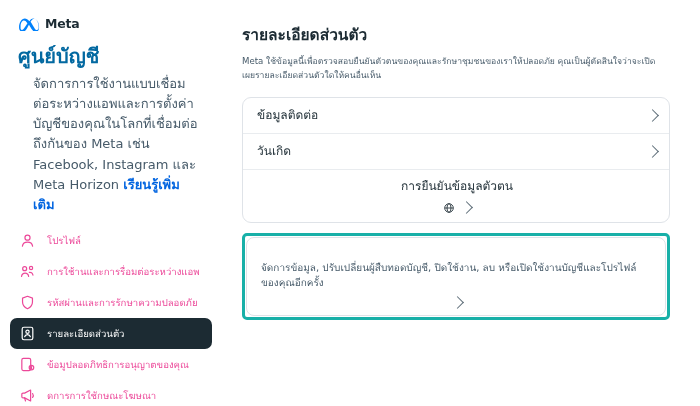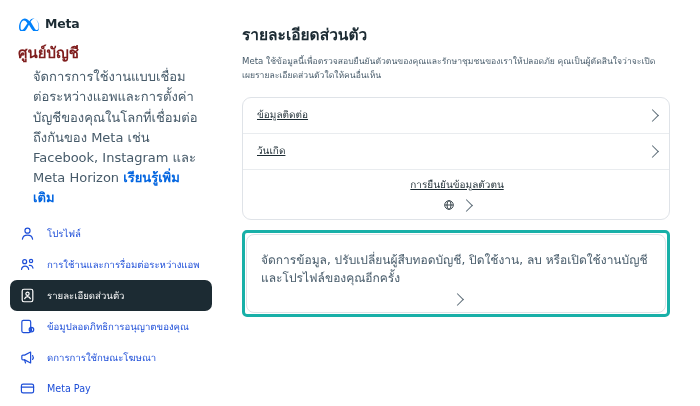--- a/index.html
+++ b/index.html
@@ -34,43 +34,43 @@
   }
   .meta-mark { width: 22px; height: 14px; display: block; }
   .brand-name {
     font-size: 12.5px;
     font-weight: 700;
     letter-spacing: -0.2px;
     color: #1c2b33;
   }
   .side-title {
     padding: 6px 18px 2px 18px;
-    font-size: 15px;
+    font-size: 20px;
     font-weight: 700;
-    color: #7f1d1d;
+    color: #0369a1;
     line-height: 1.35;
   }
   .side-desc {
     padding: 2px 22px 10px 33px;
     font-size: 13px;
     line-height: 1.55;
     color: #465a69;
   }
   .side-desc .link { color: #0064e0; font-weight: 700; }
 
   .nav-list { padding: 0 10px; }
   .nav-item {
     display: flex;
     align-items: center;
     gap: 11px;
     height: 31px;
     padding: 0 9px;
     border-radius: 7px;
     cursor: pointer;
-    color: #1d4ed8;
+    color: #ec4899;
   }
   .nav-item.active {
     background: #1c2b33;
     color: #ffffff;
   }
   .nav-item .ic { width: 17px; height: 17px; flex: 0 0 17px; display: block; }
   .nav-label {
     font-size: 9.6px;
     line-height: 1.2;
     font-weight: 400;
@@ -113,30 +113,29 @@
     align-items: center;
     gap: 8px;
     min-height: 36px;
     padding: 8px 12px 8px 14px;
     cursor: pointer;
     border-bottom: 1px solid #e9ecef;
   }
   .row:last-child { border-bottom: none; flex-direction: column; }
   .row-texts { flex: 1 1 auto; min-width: 0; }
   .row-title {
+    font-size: 12px;
+    color: #1c2b33;
+    line-height: 1.35;
+  }
+  .row-sub {
     font-size: 10px;
-    color: #1c2b33;
-    line-height: 1.35;
-    text-decoration: underline;
-  }
-  .row-sub {
-    font-size: 12px;
     color: #465a69;
     line-height: 1.5;
-    margin-top: 8px;
+    margin-top: 14px;
   }
   .row-right {
     display: flex;
     align-items: center;
     gap: 7px;
     flex: 0 0 auto;
   }
   .chev {
     width: 9px; height: 9px;
     border-right: 1.4px solid #5b6b76;
@@ -199,20 +198,28 @@
               <circle cx="8" cy="8" r="2.8"></circle>
               <circle cx="17" cy="7" r="2.3"></circle>
               <path d="M3.6 19c.5-3 2.4-4.6 5-4.6s4.5 1.6 5 4.6"></path>
               <path d="M14.6 13.2c2.2-.5 4.5.9 5.1 4"></path>
             </svg>
         </span>
         <span class="nav-label">การใช้านและการรื่อมต่อระหว่างแอพ</span>
       </div>
 
 
+      <div class="nav-item">
+        <span class="ic">
+          <svg viewBox="0 0 24 24" fill="none" stroke="currentColor" stroke-width="1.7" stroke-linecap="round" stroke-linejoin="round" width="17" height="17">
+              <path d="M12 3.2l7 2.6v5.4c0 4.4-3 7.7-7 9.6-4-1.9-7-5.2-7-9.6V5.8z"></path>
+            </svg>
+        </span>
+        <span class="nav-label">รหัสผ่านและการรักษาความปลอดภัย</span>
+      </div>
 
       <div class="nav-item active">
         <span class="ic">
           <svg viewBox="0 0 24 24" fill="none" stroke="currentColor" stroke-width="1.7" stroke-linecap="round" stroke-linejoin="round" width="17" height="17">
               <rect x="4.5" y="3.2" width="15" height="17.6" rx="2.4"></rect>
               <circle cx="12" cy="9.6" r="2.3"></circle>
               <path d="M8 16.6c.5-1.9 2-2.9 4-2.9s3.5 1 4 2.9"></path>
             </svg>
         </span>
         <span class="nav-label">รายละเอียดส่วนตัว</span>

